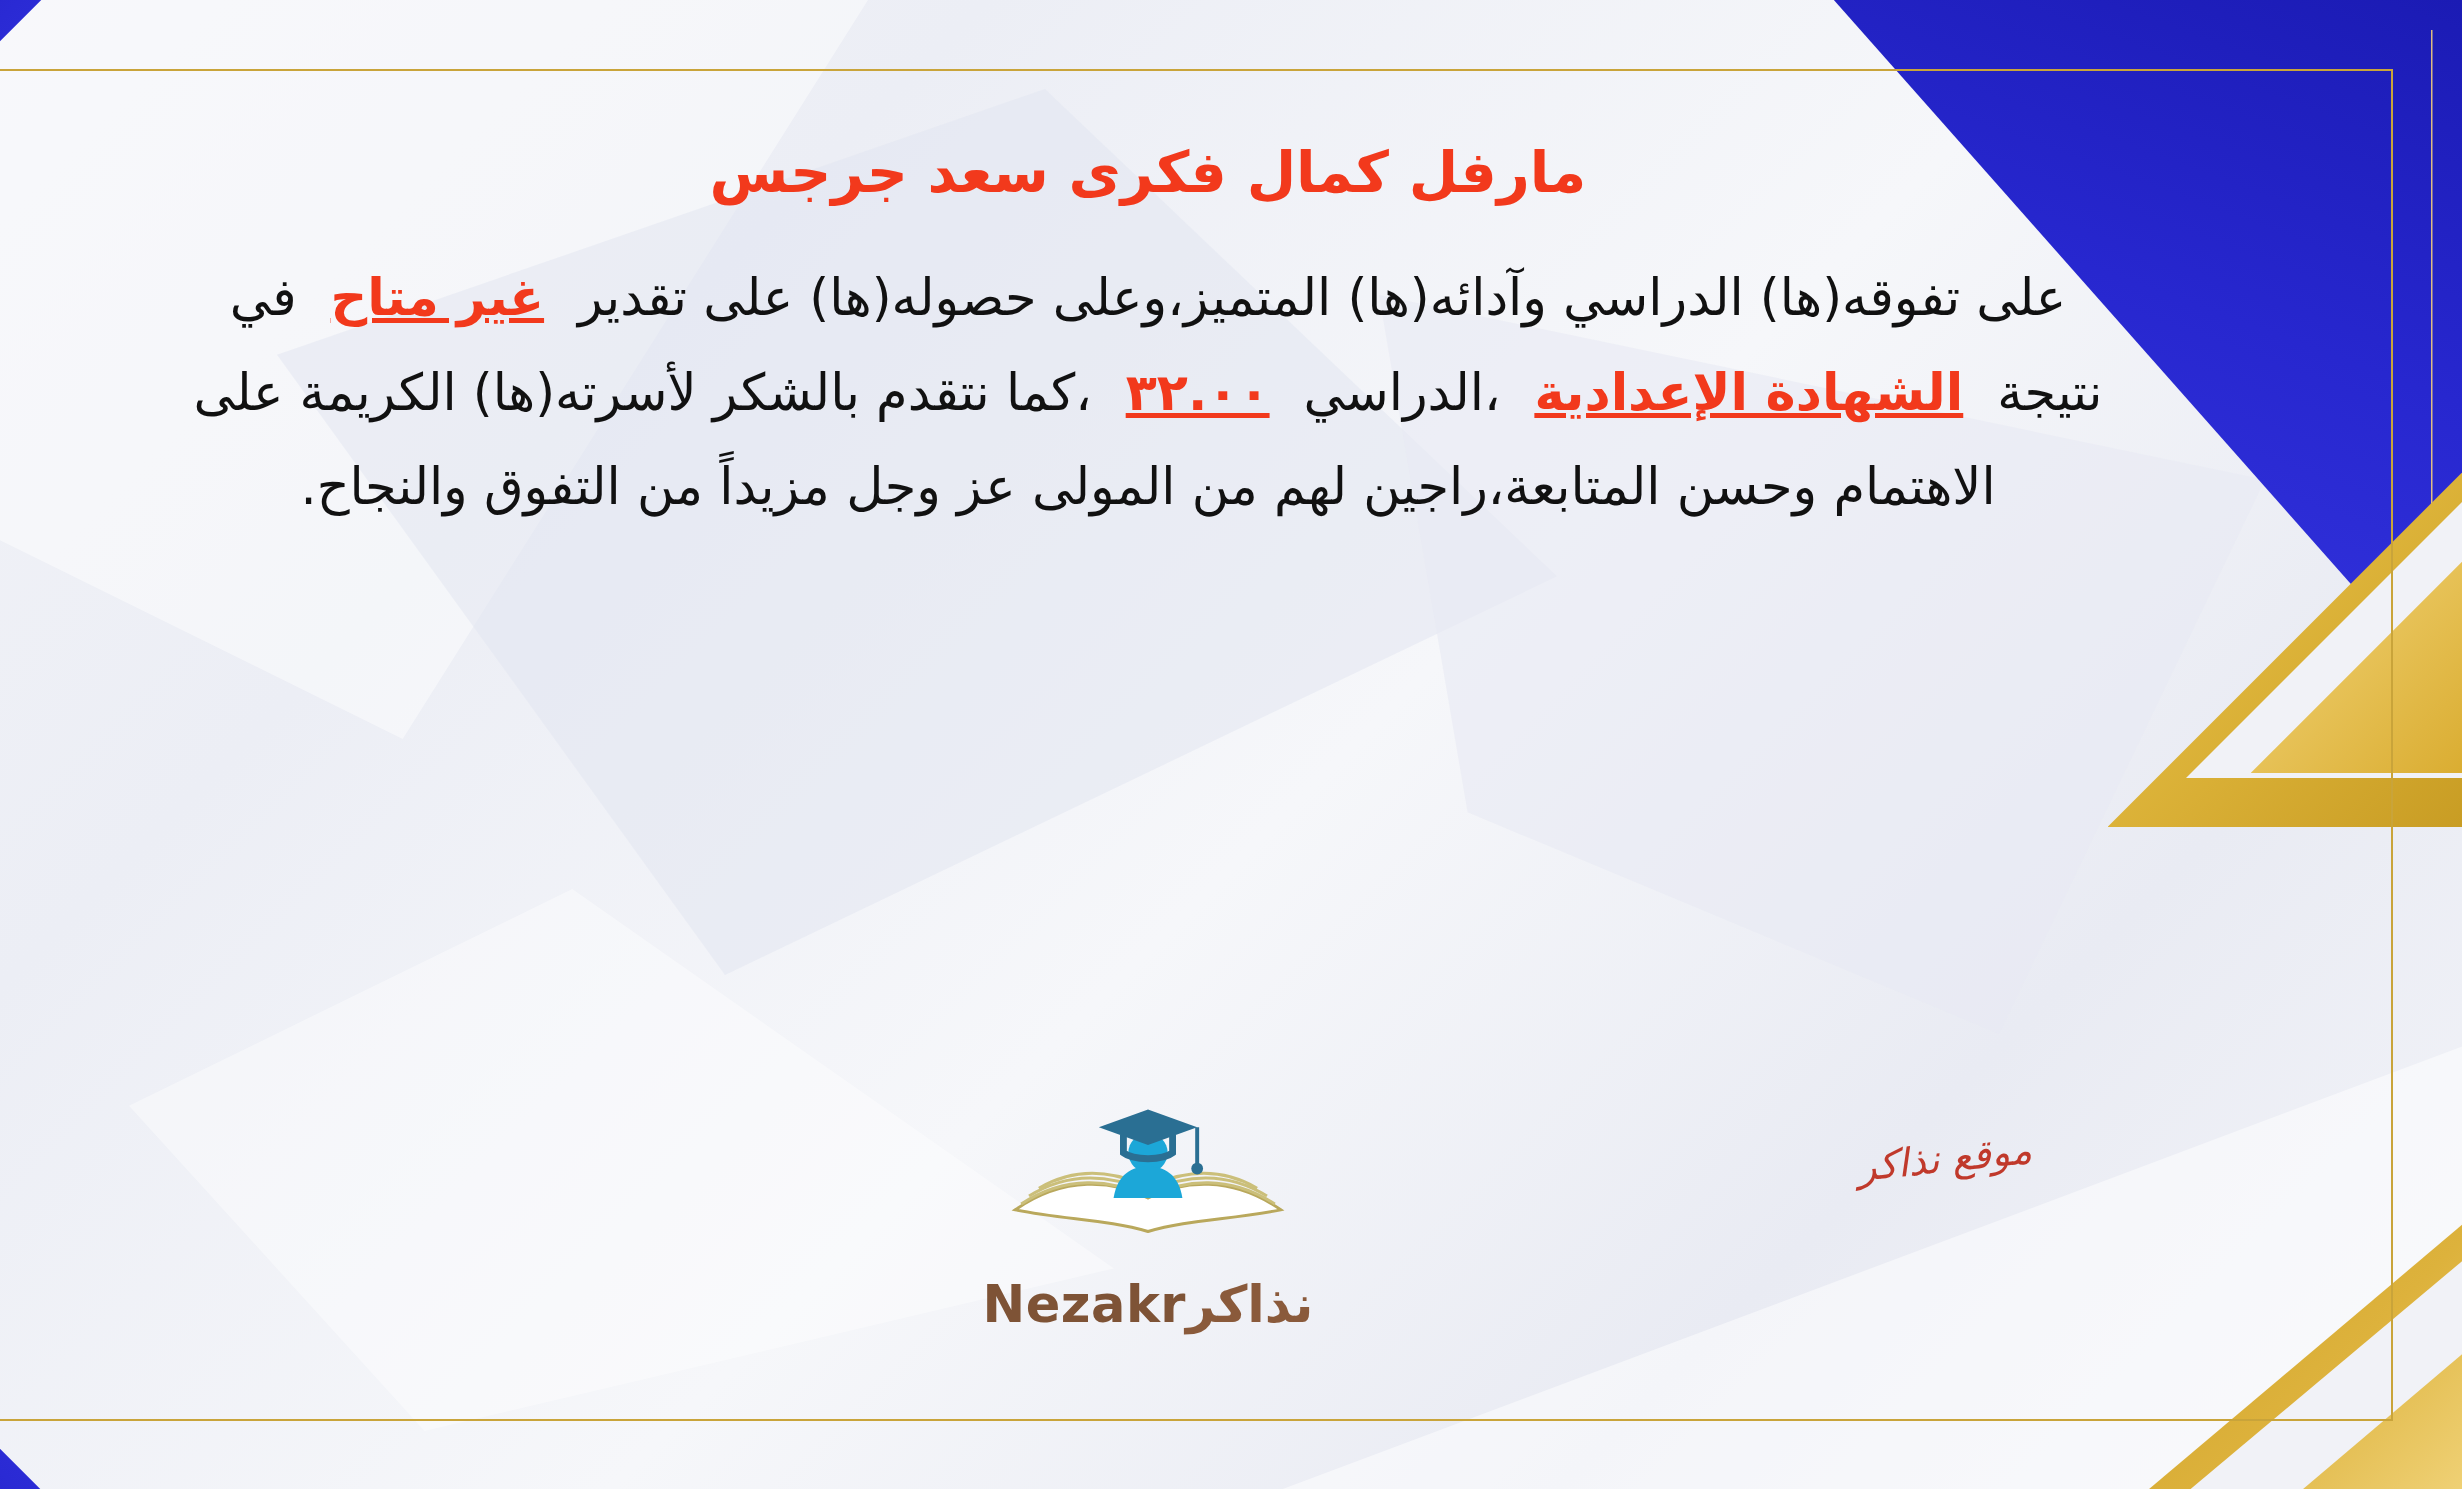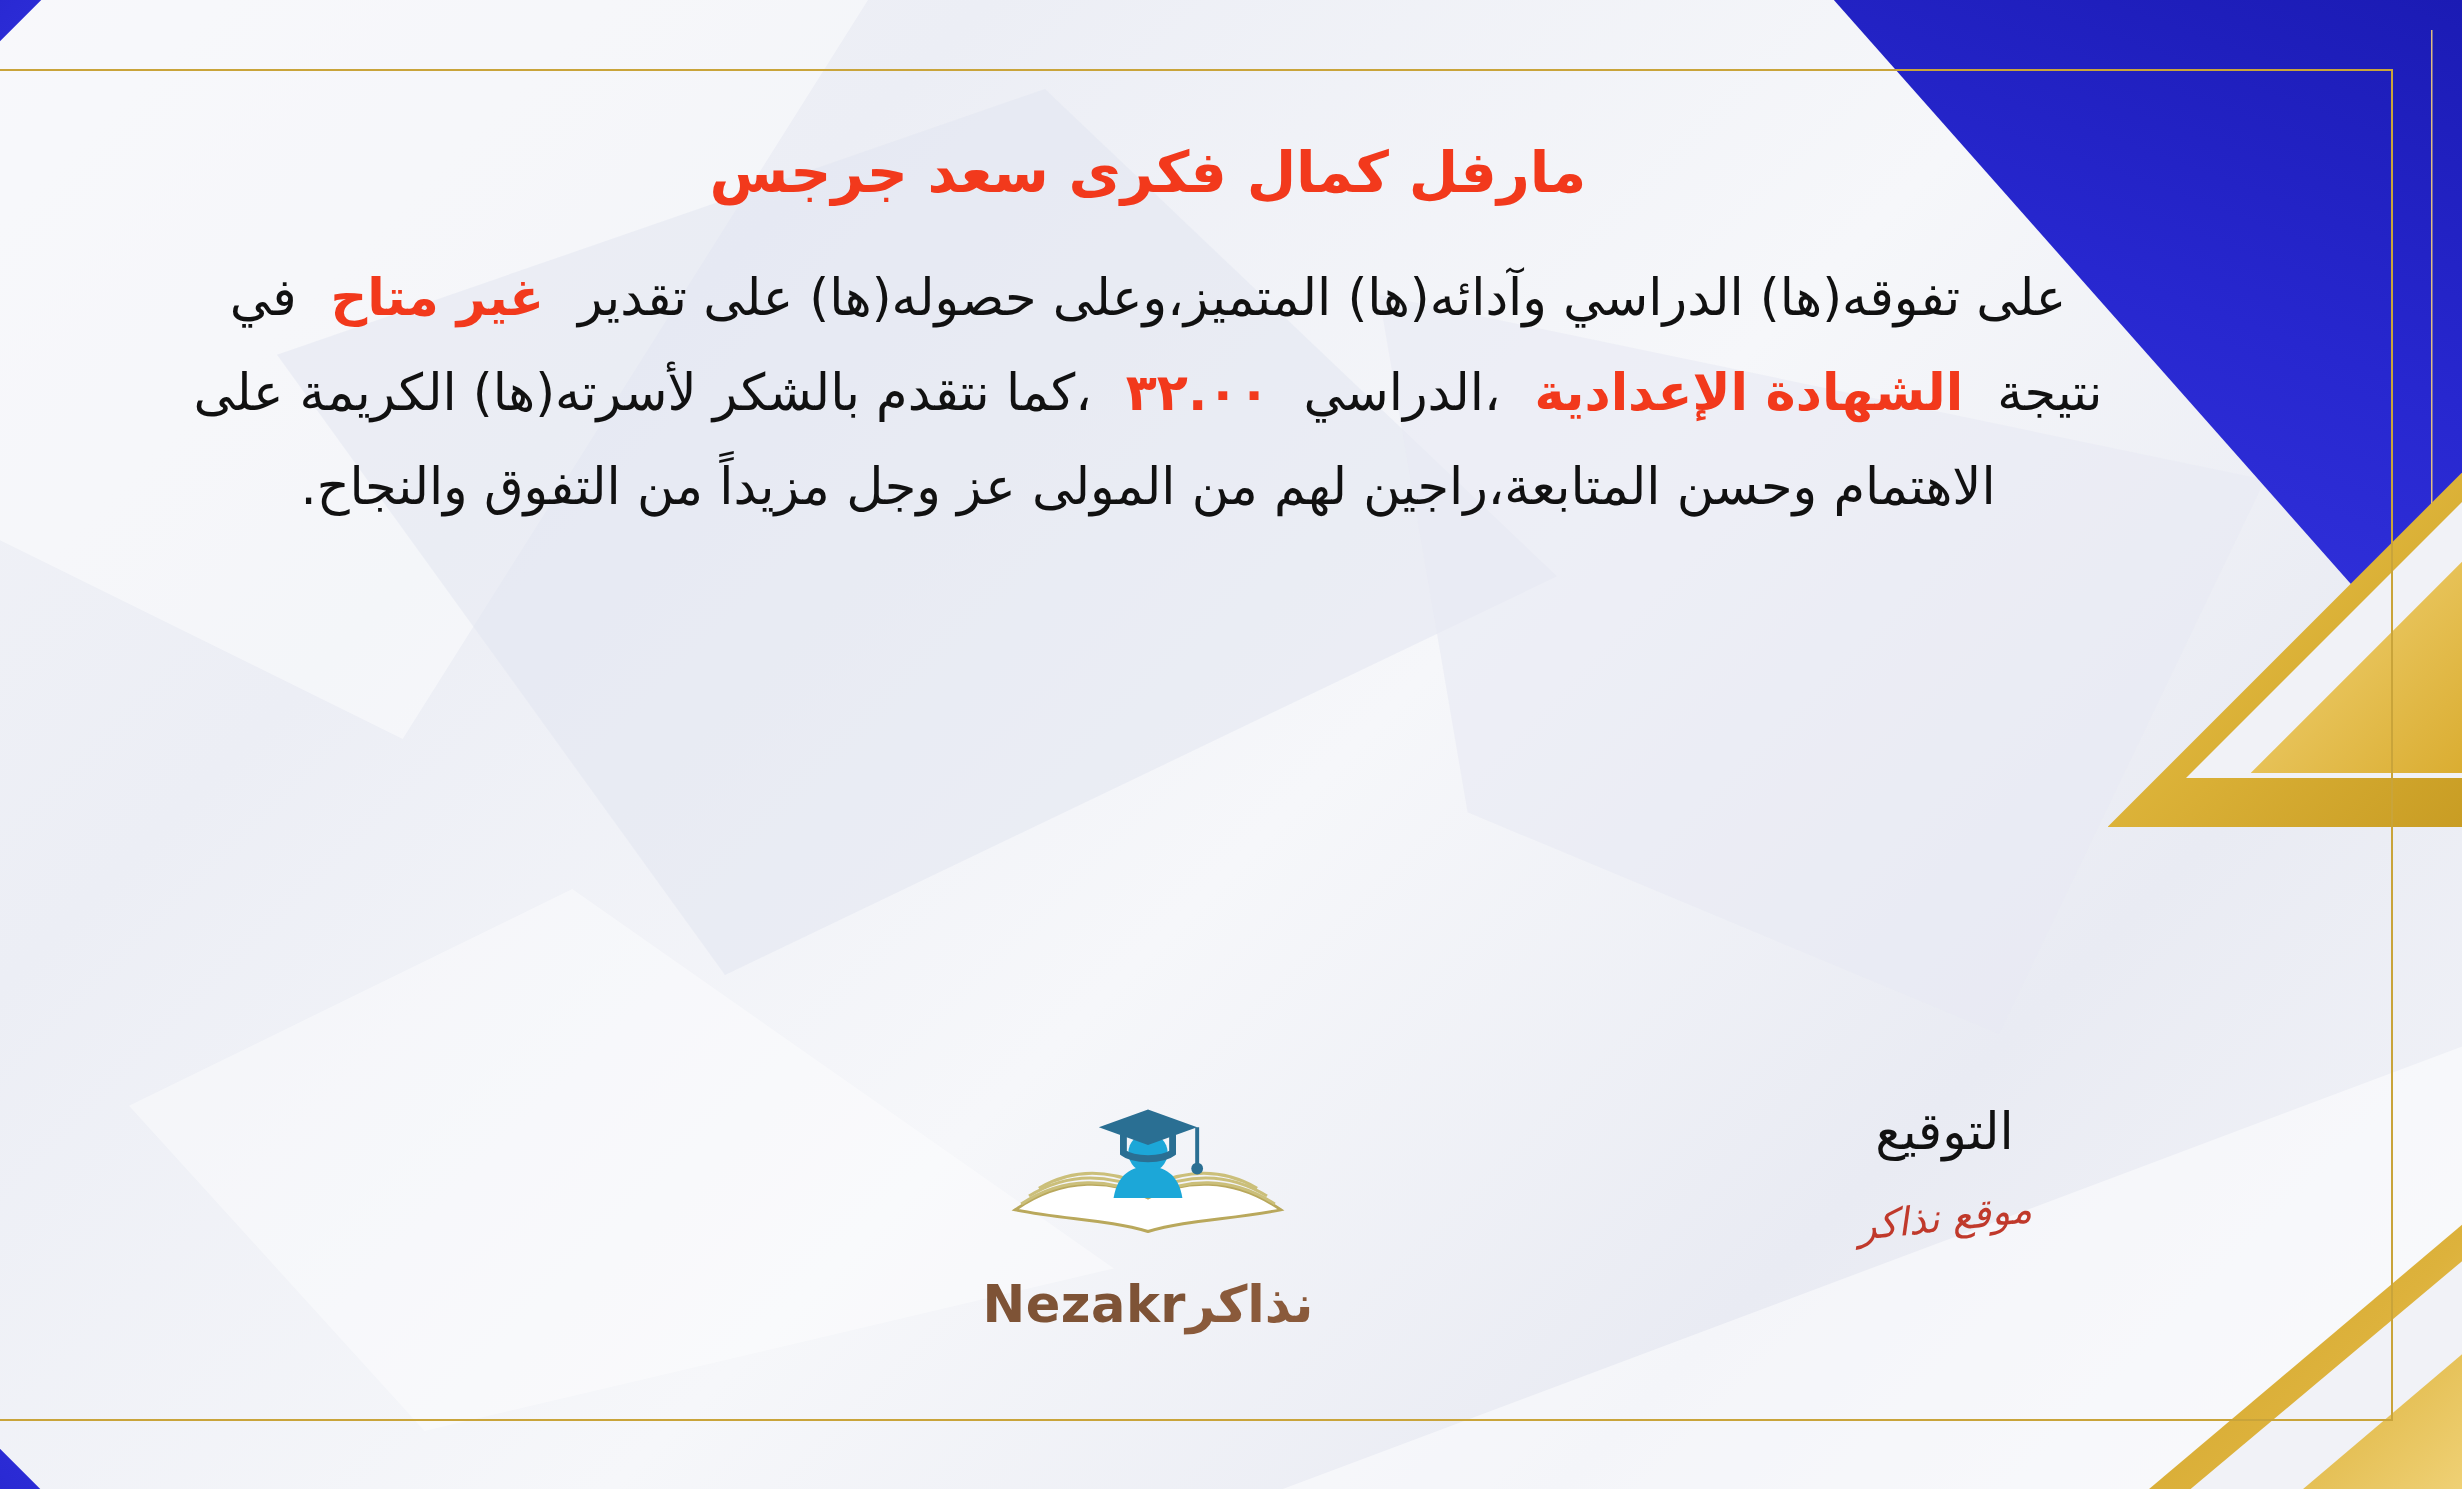--- a/index.html
+++ b/index.html
@@ -169,20 +169,21 @@
   .paragraph {
     font-size: 51px;
     line-height: 1.85;
     text-align: center;
     color: #111111;
   }
 
   .hl {
     color: #f2391c;
     font-weight: bold;
+    text-decoration: underline;
   }
 
   .spaced { margin: 0 17.7px; }
 
   
   .footer {
     position: absolute;
     left: 0; right: 0; bottom: 34px;
     height: 315px;
   }
@@ -270,21 +271,20 @@
         <span class="hl spaced">الشهادة الإعدادية</span>
         <span>،الدراسي</span>
         <span class="hl spaced">٣٢.٠٠</span>
         <span>،كما نتقدم بالشكر لأسرته(ها) الكريمة على الاهتمام وحسن المتابعة،راجين لهم من المولى عز وجل مزيداً من التفوق والنجاح.</span>
       </div>
     </div>
 
     <div class="footer">
 
       <div class="signature-area">
-        <div class="signature-label">التوقيع</div>
         <div class="signature-script">موقع نذاكر</div>
       </div>
 
       <div class="logo-area">
         <svg class="logo-svg" width="305" height="177" viewBox="0 0 310 180">
 
           <path d="M20 130 C70 95, 120 100, 155 118 C190 100, 240 95, 290 130 C240 140, 195 140, 155 152 C115 140, 70 140, 20 130 Z" fill="#ffffff" stroke="#b9a85c" stroke-width="3"></path>
           <path d="M26 124 C72 94, 118 99, 152 116" fill="none" stroke="#cbbf7a" stroke-width="3"></path>
           <path d="M34 116 C76 90, 118 95, 150 110" fill="none" stroke="#cbbf7a" stroke-width="3"></path>
           <path d="M44 108 C82 86, 118 91, 148 104" fill="none" stroke="#cbbf7a" stroke-width="3"></path>

